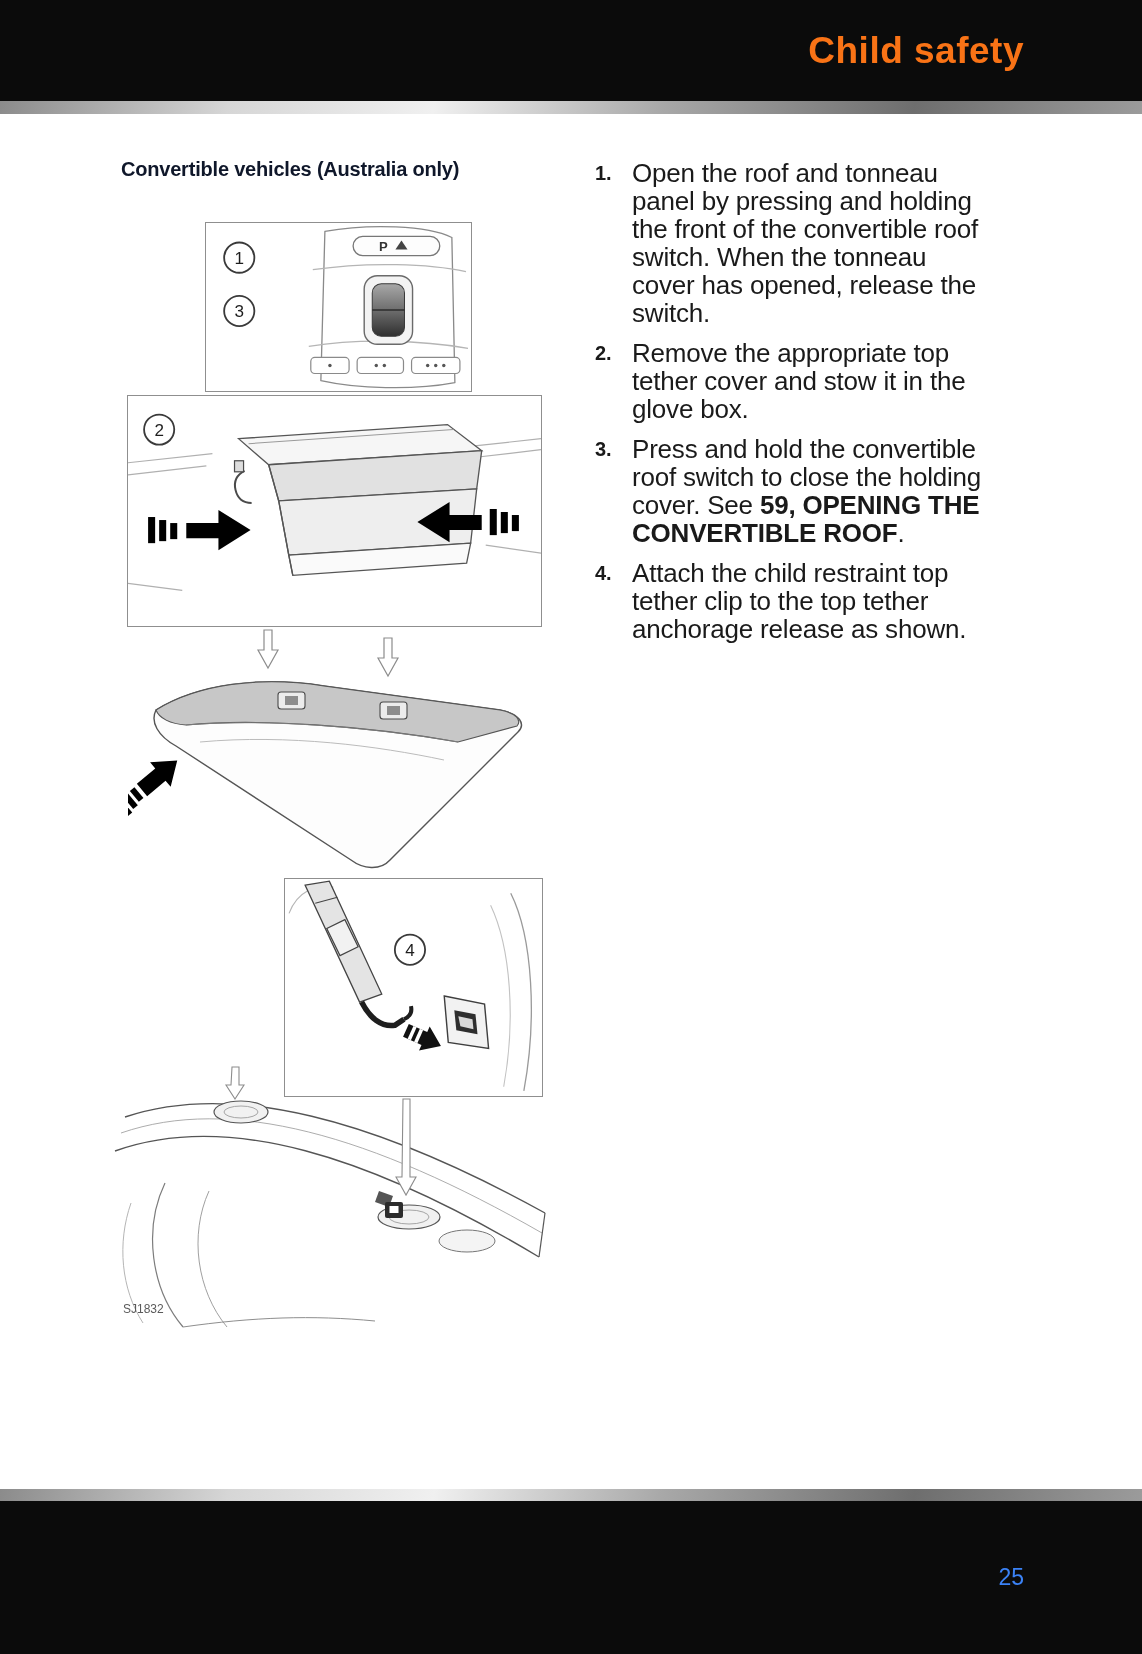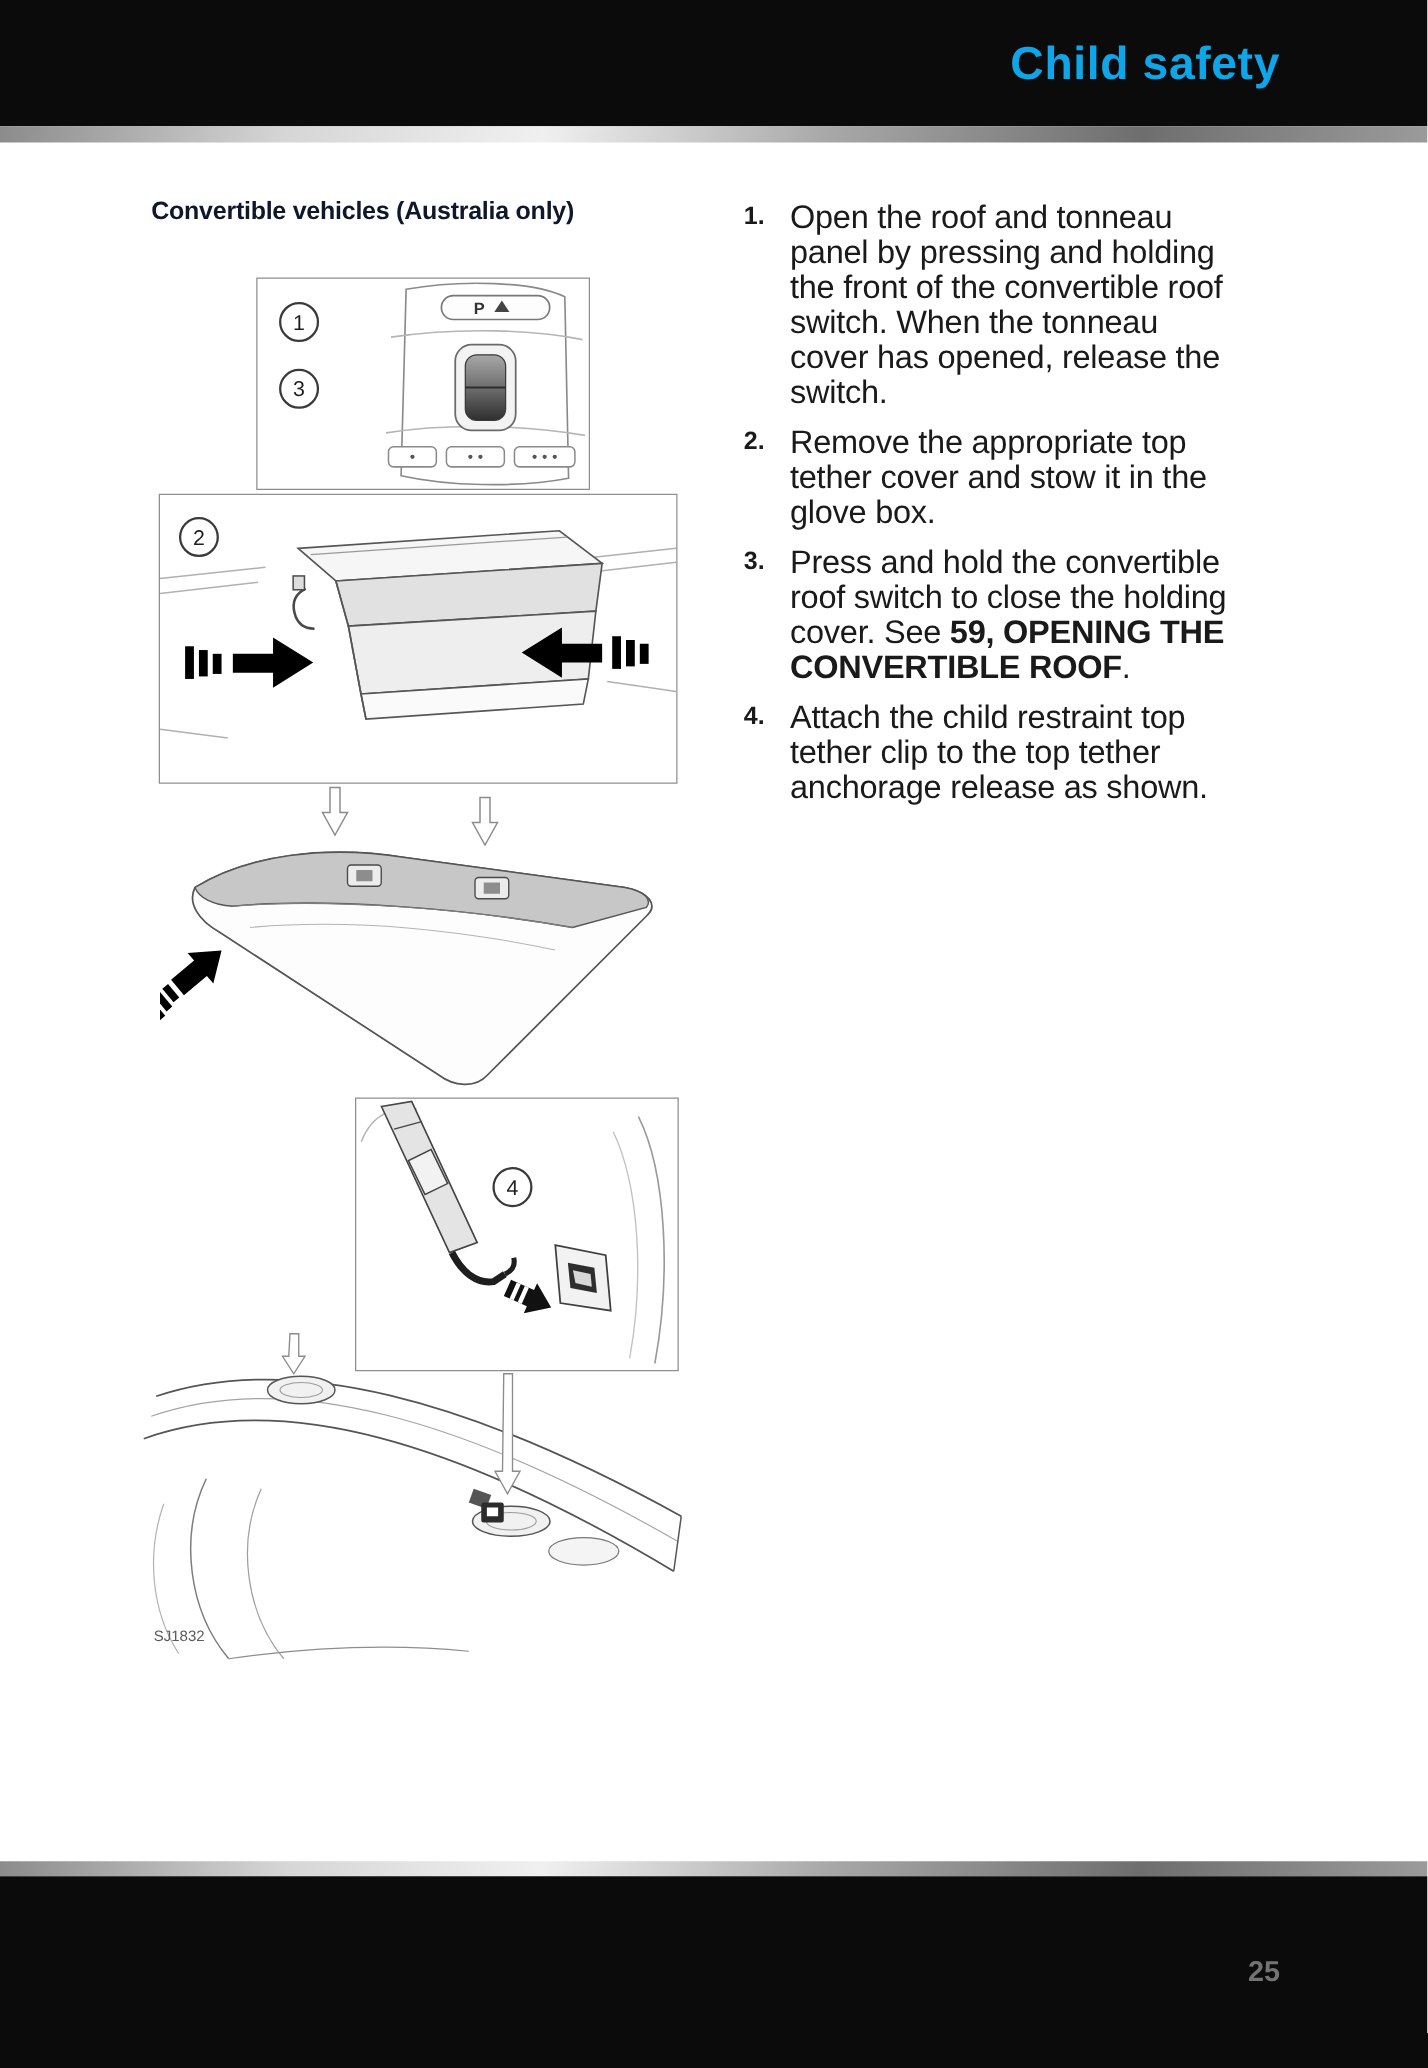--- a/index.html
+++ b/index.html
@@ -5,33 +5,33 @@
   html,body{margin:0;padding:0}
   body{
     width:1142px;height:1654px;position:relative;background:#ffffff;
     font-family:"Liberation Sans",sans-serif;color:#1a1a1a;overflow:hidden;
   }
   .header{
     position:absolute;top:0;left:0;right:0;height:101px;background:#0b0b0b;
     display:flex;align-items:center;justify-content:flex-end;
     padding-right:118px;box-sizing:border-box;
   }
-  .header-title{color:#0ea5e9;font-size:37px;font-weight:700;letter-spacing:.5px;margin:0}
+  .header-title{color:#f97316;font-size:37px;font-weight:700;letter-spacing:.5px;margin:0}
   .rule{
     position:absolute;left:0;right:0;height:13px;
     background:linear-gradient(100deg,#8b8b8b 0%,#d6d6d6 20%,#f0f0f0 38%,#a8a8a8 58%,#6e6e6e 80%,#9b9b9b 100%);
   }
   .rule.top{top:101px}
   .rule.bottom{top:1489px;height:12px}
   .footer{
     position:absolute;left:0;right:0;top:1501px;bottom:0;background:#0b0b0b;
     display:flex;align-items:center;justify-content:flex-end;
     padding-right:118px;box-sizing:border-box;
   }
-  .page-number{color:#737373;font-weight:700;font-size:23px}
+  .page-number{color:#3b82f6;font-weight:400;font-size:23px}
   .section-heading{
     position:absolute;left:121px;top:158px;font-size:20px;font-weight:700;color:#0f172a;
     letter-spacing:-0.2px;
   }
   .steps{position:absolute;left:595px;top:159px;width:400px}
   .step{display:flex;margin-bottom:12px}
   .step-num{flex:0 0 37px;width:37px;font-weight:700;font-size:20px;line-height:28px}
   .step-text{font-size:26px;line-height:28px;letter-spacing:-0.2px}
   .step-text b{font-weight:700}
   .figure-frame{position:absolute;background:#ffffff;border:1px solid #8f8f8f;z-index:2}

